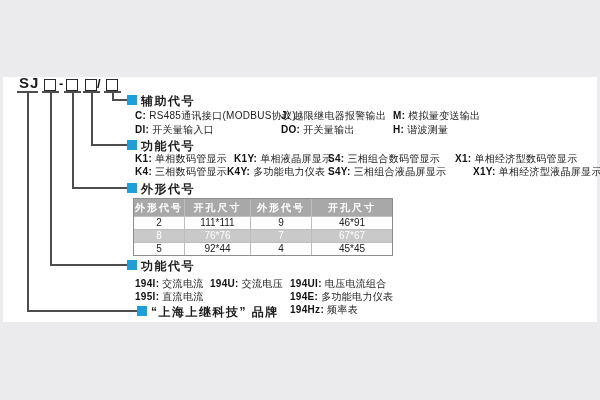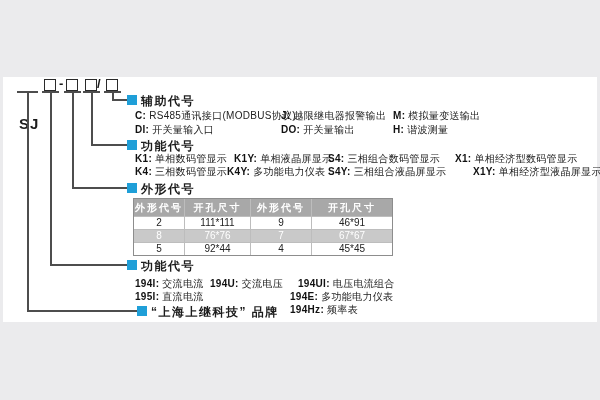--- a/index.html
+++ b/index.html
@@ -2,21 +2,21 @@
 <html><head>
 <meta charset="utf-8">
 <style>
   * { margin: 0; padding: 0; box-sizing: border-box; }
   html,body { width:600px; height:400px; }
   body { font-family: "Liberation Sans", "DejaVu Sans", sans-serif; background:#ebebed; }
   .canvas { position:relative; width:600px; height:400px; background:#ebebed; overflow:hidden; }
   .panel  { position:absolute; left:3px; top:77px; width:594px; height:245px; background:#ffffff; }
 
   
-  .model-prefix { position:absolute; left:19px; top:74px; font-size:15px; font-weight:bold; color:#1c1c1c; letter-spacing:1px;margin-top:41px; }
+  .model-prefix { position:absolute; left:19px; top:74px; font-size:15px; font-weight:bold; color:#1c1c1c; letter-spacing:1px; }
   .model-box { position:absolute; width:12px; height:12px; border:1.5px solid #2a2a2a; background:#fff; top:79px; }
   .model-sep { position:absolute; top:76px; font-size:13px; font-weight:bold; color:#1c1c1c; }
 
   
   .vline { position:absolute; width:1.5px; background:#4d4d4d; }
   .hline { position:absolute; height:1.5px; background:#4d4d4d; }
 
   
   .bluesq { position:absolute; width:10px; height:10px; background:#1f9fd8; }
 
@@ -108,17 +108,17 @@
     <div class="tcell alt">7</div>
     <div class="tcell alt">67*67</div>
     <div class="tcell">5</div>
     <div class="tcell">92*44</div>
     <div class="tcell">4</div>
     <div class="tcell">45*45</div>
   </div>
 
   <div class="item" style="left:135px;top:277px"><b>194I:</b><span>交流电流</span></div>
   <div class="item" style="left:210px;top:277px"><b>194U:</b><span>交流电压</span></div>
-  <div class="item" style="left:298px;top:277px"><b>194UI:</b><span>电压电流组合</span></div>
+  <div class="item" style="left:290px;top:277px"><b>194UI:</b><span>电压电流组合</span></div>
   <div class="item" style="left:135px;top:290px"><b>195I:</b><span>直流电流</span></div>
   <div class="item" style="left:290px;top:290px"><b>194E:</b><span>多功能电力仪表</span></div>
   <div class="item" style="left:290px;top:303px"><b>194Hz:</b><span>频率表</span></div>
 </div>
 
 </body></html>

